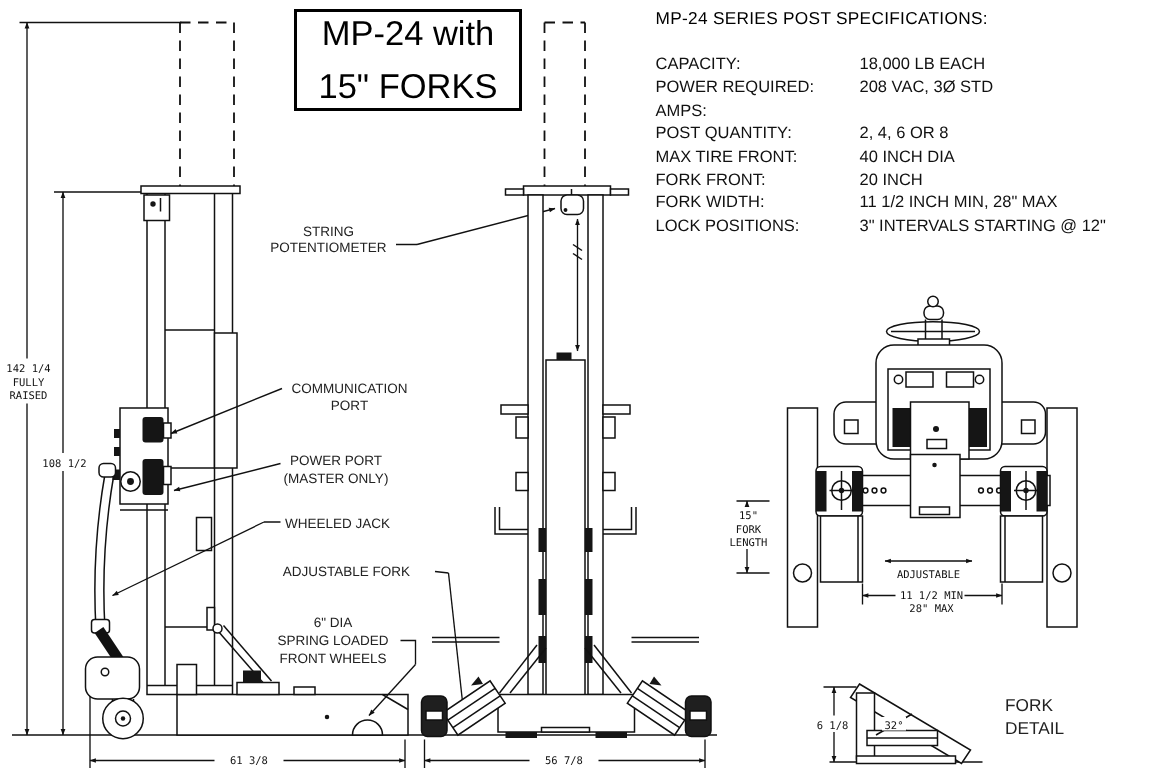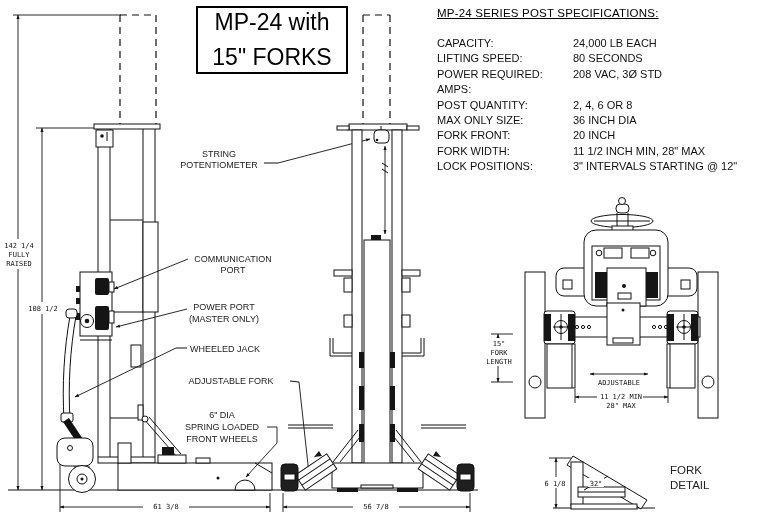--- a/index.html
+++ b/index.html
@@ -2,21 +2,21 @@
 <html><head>
 <meta charset="utf-8">
 <style>
   html,body{margin:0;padding:0;background:#fff;}
   .stage{position:relative;width:768px;height:517px;background:#fff;overflow:hidden;
          font-family:"Liberation Sans",sans-serif;color:#1a1a1a;}
   .titlebox{position:absolute;left:196px;top:6px;width:148px;height:64px;border:2px solid #000;
             display:flex;flex-direction:column;justify-content:space-between;align-items:center;}
   .titlebox .t{font-size:23px;line-height:29px;color:#000;white-space:nowrap;}
   .specs{position:absolute;left:437px;top:7px;width:328px;}
-  .specs .head{font-size:11.5px;text-decoration:underline;letter-spacing:.2px;color:#000;margin:0 0 17px 0;white-space:nowrap;}
+  .specs .head{font-size:11.5px;letter-spacing:.2px;color:#000;margin:0 0 17px 0;white-space:nowrap;}
   .specs .row{display:flex;font-size:11px;line-height:15.4px;white-space:nowrap;color:#111;}
   .specs .row .k{width:136px;flex:0 0 136px;}
   svg{position:absolute;left:0;top:0;}
   .ln{stroke:#111;stroke-width:1;fill:none;}
   .lnw{stroke:#111;stroke-width:1;fill:#fff;}
   .blk{fill:#151515;stroke:none;}
   .dsh{stroke:#111;stroke-width:1.2;fill:none;stroke-dasharray:7 5;}
   .dim{stroke:#111;stroke-width:0.9;fill:none;}
   text.cads{font-family:"DejaVu Sans Mono",monospace;font-size:7px;fill:#111;}
   text.lbl{font-family:"Liberation Sans",sans-serif;font-size:9px;fill:#222;}
@@ -30,40 +30,36 @@
 
   <div class="titlebox">
     <div class="t">MP-24 with</div>
     <div class="t">15" FORKS</div>
   </div>
 
   <div class="specs">
     <div class="head">MP-24 SERIES POST SPECIFICATIONS:</div>
     <div class="row">
         <span class="k">CAPACITY:</span>
-        <span class="v">24,000 LB EACH</span>
-      </div>
-    <div class="row">
-        <span class="k">LIFTING SPEED:</span>
-        <span class="v">80 SECONDS</span>
+        <span class="v">18,000 LB EACH</span>
       </div>
     <div class="row">
         <span class="k">POWER REQUIRED:</span>
         <span class="v">208 VAC, 3Ø STD</span>
       </div>
     <div class="row">
         <span class="k">AMPS:</span>
       </div>
     <div class="row">
         <span class="k">POST QUANTITY:</span>
         <span class="v">2, 4, 6 OR 8</span>
       </div>
     <div class="row">
-        <span class="k">MAX ONLY SIZE:</span>
-        <span class="v">36 INCH DIA</span>
+        <span class="k">MAX TIRE FRONT:</span>
+        <span class="v">40 INCH DIA</span>
       </div>
     <div class="row">
         <span class="k">FORK FRONT:</span>
         <span class="v">20 INCH</span>
       </div>
     <div class="row">
         <span class="k">FORK WIDTH:</span>
         <span class="v">11 1/2 INCH MIN, 28" MAX</span>
       </div>
     <div class="row">

